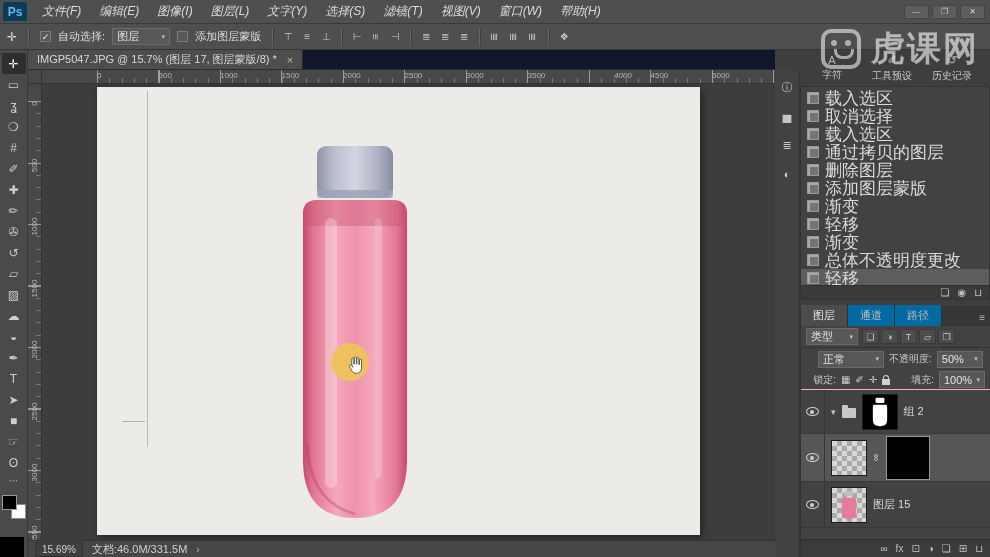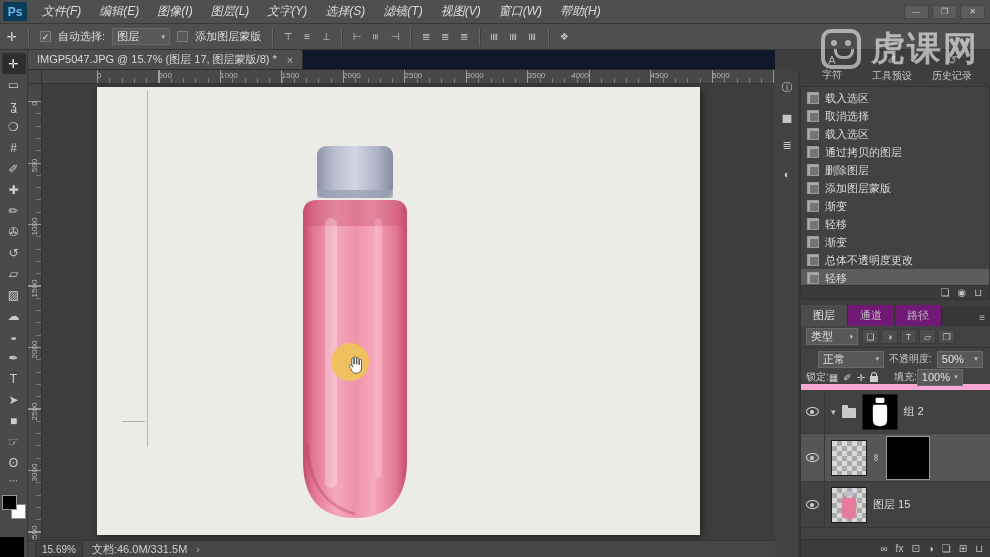--- a/index.html
+++ b/index.html
@@ -91,37 +91,37 @@
   .dock-tab { display:flex; flex-direction:column; align-items:center; justify-content:center; gap:2px;
     width:60px; color:#c9c9c9; font-size:10px; }
   .dock-tab-ic { font-size:11px; color:#b5b5b5; }
 
   #history-panel { position:absolute; left:0; right:0; top:36px; height:214px; background:#424242;
     border:1px solid #333; }
   #history-list { height:198px; overflow:hidden; padding-top:2px; }
   .h-row { height:18px; display:flex; align-items:center; gap:6px; padding-left:6px; }
   .h-row.sel { background:#5d5d5d; }
   .h-ic { width:12px; height:12px; background:#747474; border:1px solid #999; box-shadow:inset 2px 2px 0 #a8a8a8; }
-  .h-label { font-size:11px; color:#dadada; white-space:nowrap; }
+  .h-label { font-size:17px; color:#dadada; white-space:nowrap; }
   #history-footer { height:14px; background:#3a3a3a; border-top:1px solid #303030; display:flex;
     align-items:center; justify-content:flex-end; gap:8px; padding-right:7px; }
   .hf-ic { color:#c0c0c0; font-size:10px; line-height:12px; }
 
   #layers-group { position:absolute; left:0; right:0; top:256px; bottom:0; display:flex; flex-direction:column;
     background:#424242; border-left:1px solid #333; }
   #layer-tabs { height:20px; background:#363636; display:flex; align-items:flex-end; }
-  .ltab { padding:3px 12px 3px; font-size:11px; color:#bdbdbd; background:#701a75; border-right:1px solid #2e2e2e; }
+  .ltab { padding:3px 12px 3px; font-size:11px; color:#bdbdbd; background:#0369a1; border-right:1px solid #2e2e2e; }
   .ltab.active { background:#4c4c4c; color:#e8e8e8; }
   .panel-menu { margin-left:auto; margin-right:5px; color:#b5b5b5; font-size:10px; padding-bottom:3px; }
   #filter-row { height:22px; display:flex; align-items:center; gap:4px; padding:0 5px; border-bottom:1px solid #353535; }
   #filter-icons { display:flex; gap:2px; }
   .f-ic { width:17px; height:15px; display:flex; align-items:center; justify-content:center;
     background:#4c4c4c; border:1px solid #3a3a3a; color:#cfcfcf; font-size:9px; }
   #blend-row { height:22px; display:flex; align-items:center; gap:5px; padding:0 5px;margin-left:12px; }
-  #lock-row { height:20px; display:flex; align-items:center; padding:0 5px; border-bottom:6px solid #f9a8d4; }
+  #lock-row { height:20px; display:flex; align-items:center; gap:5px; padding:0 5px; border-bottom:1px solid #f9a8d4;justify-content:flex-end; }
   .lbl { font-size:10px; color:#c9c9c9; white-space:nowrap; }
   #lock-icons { display:flex; align-items:center; gap:5px; }
   .lk-ic { color:#cfcfcf; font-size:10px; display:flex; align-items:center; justify-content:center; }
   .mini-lock { width:8px; height:6px; background:#cfcfcf; position:relative; margin-top:4px; }
   .mini-lock::before { content:''; position:absolute; top:-4px; left:1px; width:4px; height:4px;
     border:1px solid #cfcfcf; border-bottom:none; border-radius:3px 3px 0 0; }
 
   #layer-list { flex:1; overflow:hidden; }
   .layer-row { display:flex; align-items:center; gap:6px; border-bottom:1px solid #383838; padding-right:4px; }
   .layer-row.r1 { height:44px; }
@@ -262,21 +262,21 @@
       <div id="ruler-corner"></div>
       <div id="ruler-h">
           <span class="hr-num" style="left: 55px;">0</span>
           <span class="hr-num" style="left: 116.5px;">500</span>
           <span class="hr-num" style="left: 178px;">1000</span>
           <span class="hr-num" style="left: 239.5px;">1500</span>
           <span class="hr-num" style="left: 301px;">2000</span>
           <span class="hr-num" style="left: 362.5px;">2500</span>
           <span class="hr-num" style="left: 424px;">3000</span>
           <span class="hr-num" style="left: 485.5px;">3500</span>
-          <span class="hr-num" style="left: 529px; font-style: italic;">4000</span>
+          <span class="hr-num" style="left: 572px; font-style: italic;">4000</span>
           <span class="hr-num" style="left: 608.5px;">4500</span>
           <span class="hr-num" style="left: 670px;">5000</span>
         </div>
       <div id="ruler-v">
           <span class="vr-num" style="top: 15px;">0</span>
           <span class="vr-num" style="top: 76.5px;">500</span>
           <span class="vr-num" style="top: 138px;">1000</span>
           <span class="vr-num" style="top: 199.5px;">1500</span>
           <span class="vr-num" style="top: 261px;">2000</span>
           <span class="vr-num" style="top: 322.5px;">2500</span>

